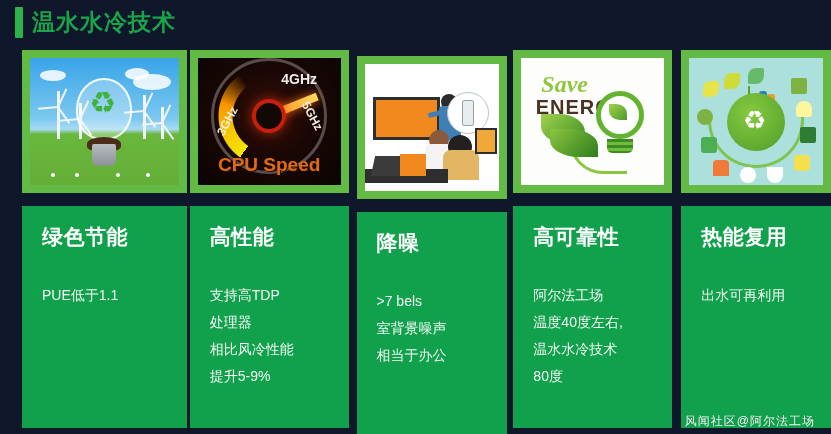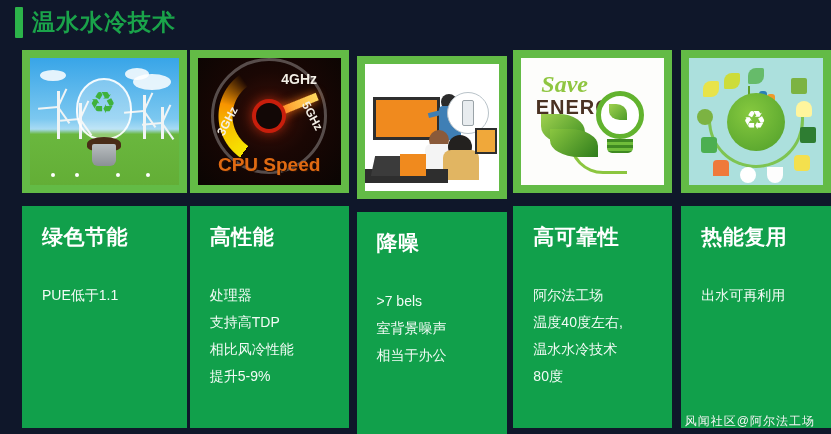--- a/index.html
+++ b/index.html
@@ -309,22 +309,22 @@
             <div class="lbl l3">3GHz</div>
             <div class="lbl l4">4GHz</div>
             <div class="lbl l5">5GHz</div>
             <div class="cpu-text">CPU Speed</div>
           </div>
         </div>
       </div>
       <div class="card">
         <div class="card-title">高性能</div>
         <div class="card-body">
+          <div class="line">支持高TDP</div>
           <div class="line">处理器</div>
-          <div class="line">支持高TDP</div>
           <div class="line">相比风冷性能</div>
           <div class="line">提升5-9%</div>
         </div>
       </div>
     </div>
 
     <div class="col col-2">
       <div class="photo-frame">
         <div class="photo-inner">
           <div class="art-office">

